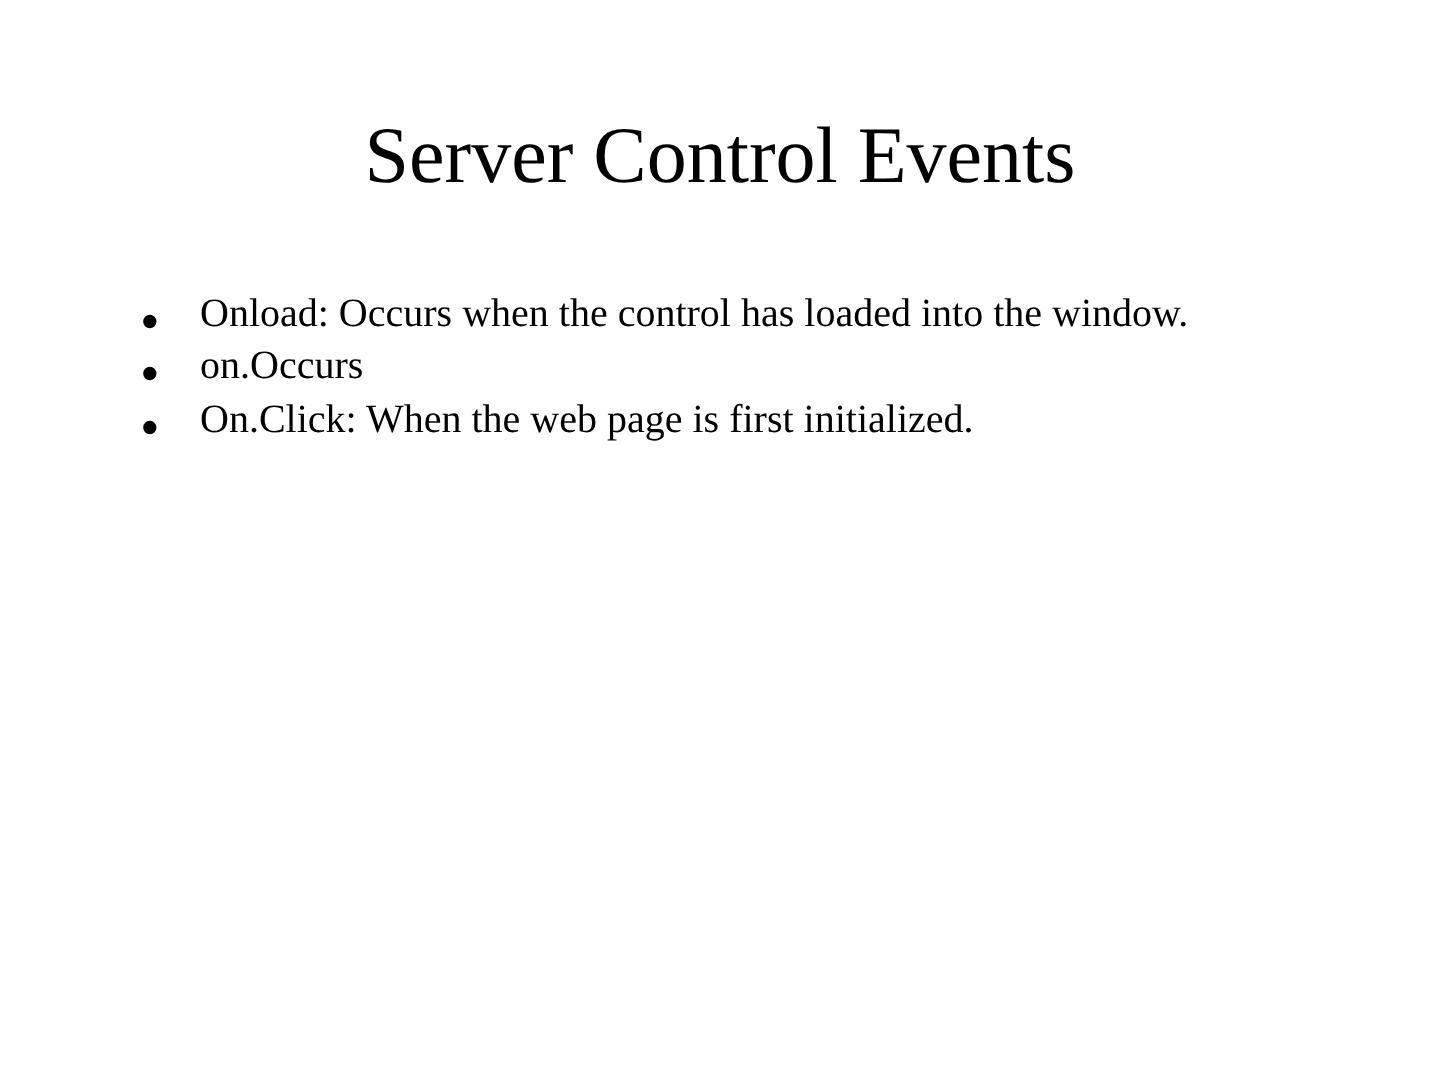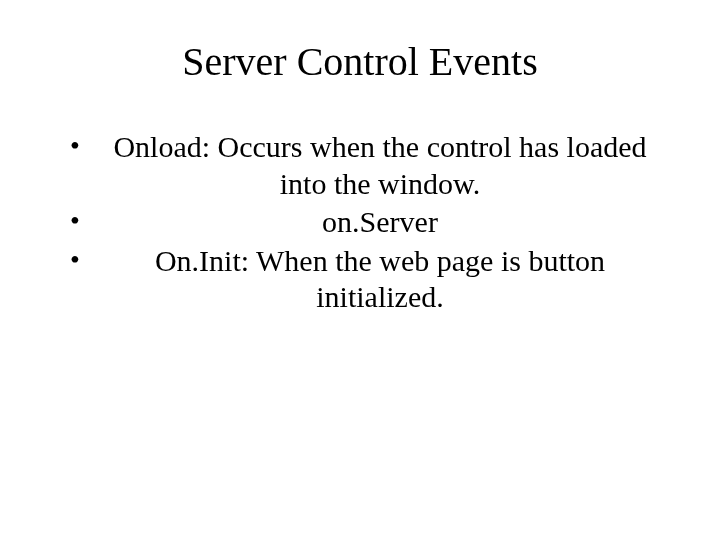--- a/index.html
+++ b/index.html
@@ -9,35 +9,34 @@
       height: 540px;
       background: #fff;
       font-family: "Times New Roman", Times, serif;
       color: #000;
       overflow: hidden;
     }
     .slide {
       width: 720px;
       height: 540px;
       box-sizing: border-box;
-      padding: 24px 60px 0 60px;
+      padding: 40px 60px 0 60px;
     }
     .title {
       font-size: 40px;
       text-align: center;
       margin: 14px 0 44px 0;
       font-weight: 400;
     }
     ul.bullets {
       list-style: none;
       margin: 0;
       padding: 0 0 0 4px;
-      font-size: 30px;
+      font-size: 20px;
       line-height: 1.22;
-      text-align: center;
     }
     ul.bullets > li {
       position: relative;
       padding-left: 36px;
       margin-bottom: 2px;
     }
     ul.bullets > li::before {
       content: "•";
       position: absolute;
       left: 6px;
@@ -46,16 +45,16 @@
       line-height: 1.22;
     }
   </style>
 </head>
 <body>
 
 <div class="slide">
   <h1 class="title">Server Control Events</h1>
   <ul class="bullets">
     <li><span>Onload: Occurs when the control has loaded into the window.</span></li>
-    <li><span>on.Server</span></li>
-    <li><span>On.Init: When the web page is button initialized.</span></li>
+    <li><span>on.Occurs</span></li>
+    <li><span>On.Click: When the web page is first initialized.</span></li>
   </ul>
 </div>
 
 </body></html>

